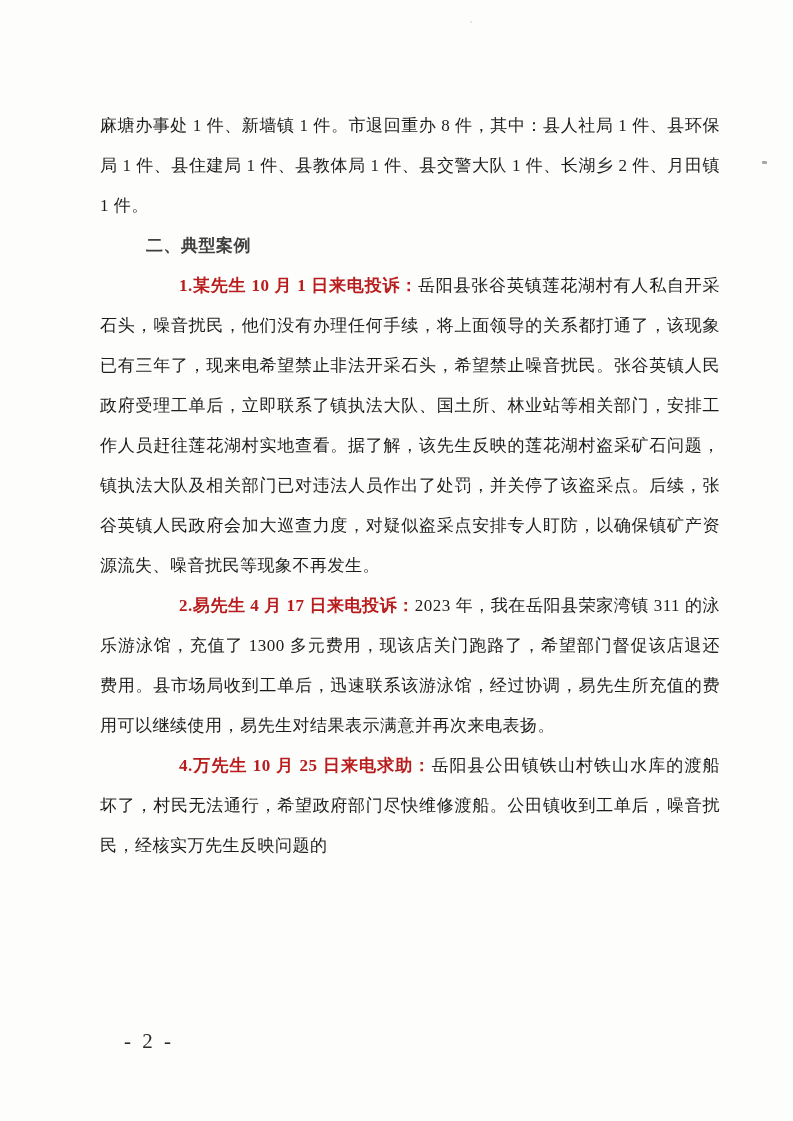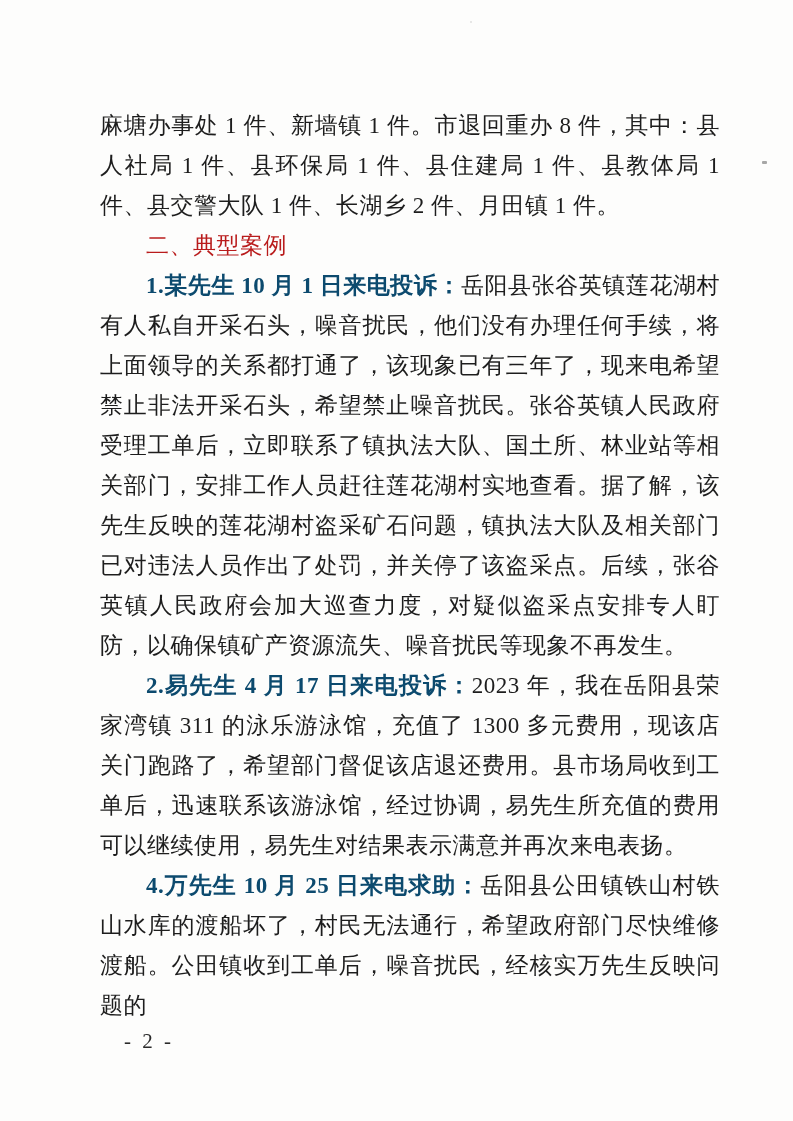--- a/index.html
+++ b/index.html
@@ -16,39 +16,40 @@
     font-family: "Liberation Serif", "DejaVu Serif", serif;
     color: #1d1d1d;
     overflow: hidden;
     box-shadow: 0 0 4px rgba(0,0,0,0.15);
   }
   .content {
     position: absolute;
     left: 100px;
     top: 106px;
     width: 620px;
-    font-size: 23px;
+    font-size: 17px;
     line-height: 40px;
     text-align: justify;
     letter-spacing: 0.5px;
   }
   .content p {
     margin: 0;
     padding: 0;
   }
   .indent {
     text-indent: 46px;
   }
   .heading {
-    font-weight: normal;
-    color: #b91c1c;
+    font-weight: bold;
+    color: #404040;
   }
   .lead {
     font-weight: bold;
-    color: #0c4a6e;
+    color: #b91c1c;
+    margin-left: 33px;
   }
   .page-number {
     position: absolute;
     left: 124px;
     top: 1029px;
     font-size: 21px;
     letter-spacing: 3px;
     color: #2a2a2a;
   }
   .speck {

